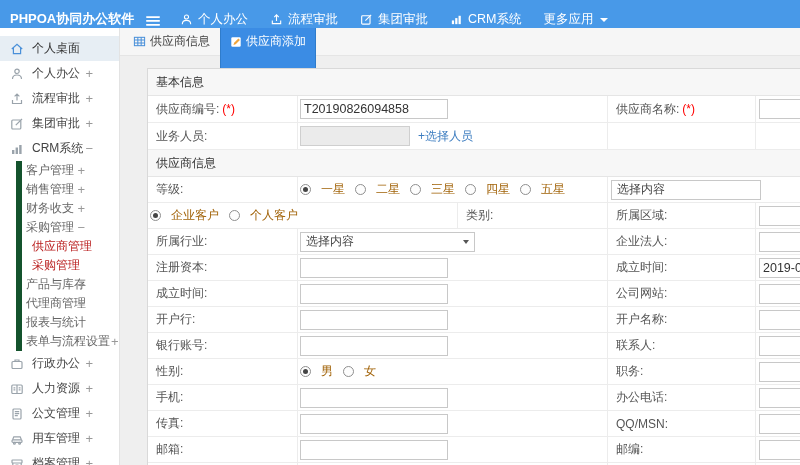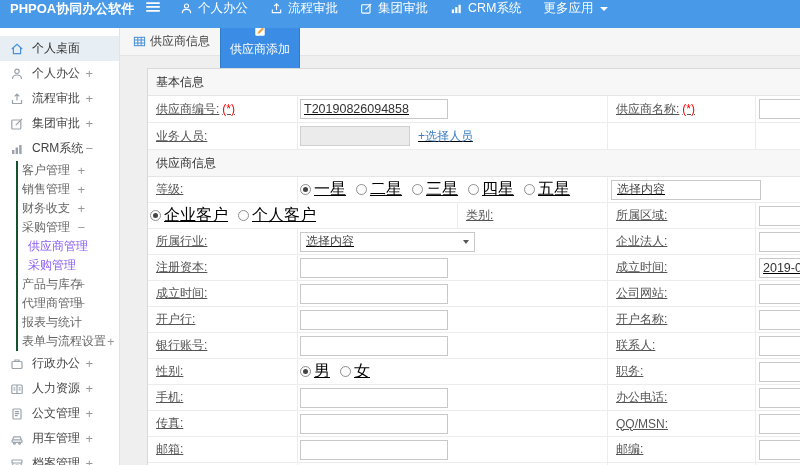--- a/index.html
+++ b/index.html
@@ -1,70 +1,70 @@
 <!DOCTYPE html>
 <html><head>
 <meta charset="utf-8">
 <style>
   html,body{margin:0;padding:0;}
   body{width:800px;height:465px;overflow:hidden;background:#efefef;
        font-family:"Liberation Sans",sans-serif;-webkit-font-smoothing:antialiased;}
   
-  .topbar{height:28px;background:#4899e8;display:flex;align-items:flex-start;color:#fff;flex-shrink:0;}
+  .topbar{height:28px;background:#4899e8;display:flex;align-items:flex-end;color:#fff;flex-shrink:0;}
   .logo{font-size:13px;font-weight:bold;padding:0 10px;width:116px;white-space:nowrap;}
   .burger{margin:0 20px 0 10px;display:flex;cursor:pointer;}
   .nav{display:flex;align-items:center;gap:22px;}
   .navitem{display:flex;align-items:center;gap:5px;font-size:12.5px;cursor:pointer;white-space:nowrap;}
   .caret-w{width:0;height:0;border-left:4px solid transparent;border-right:4px solid transparent;border-top:4px solid #fff;margin-left:2px;}
   
   .main{display:flex;height:437px;}
   .sidebar{width:120px;background:#fff;border-right:1px solid #e3e3e3;padding-top:8px;box-sizing:border-box;overflow:hidden;flex-shrink:0;}
   .content{flex:1;background:#efefef;overflow:hidden;display:flex;flex-direction:column;min-width:0;}
   
   .sitem{cursor:pointer;white-space:nowrap;}
   .sitem.l1{height:25px;display:flex;align-items:center;padding-left:10px;position:relative;font-size:12px;color:#444;}
   .sitem.l1 .sic{margin-right:8px;color:#9aa3ab;display:flex;}
   .sitem.l1.active{background:#e7eef4;color:#333;}
   .sitem.l1.active .sic{color:#4a90d9;}
   .tg{position:absolute;right:26px;color:#999;font-size:13px;}
-  .submenu{margin-left:16px;border-left:2px solid #14532d;}
+  .submenu{margin-left:16px;border-left:6px solid #14532d;}
   .sitem.l2{height:19px;display:flex;align-items:center;padding-left:4px;position:relative;font-size:12px;color:#666;}
   .l2 .tg{right:34px;}
   .tg.inline{position:static;margin-left:1px;}
-  .sitem.l3{height:19px;display:flex;align-items:center;padding-left:10px;font-size:12px;color:#8b5cf6;}
+  .sitem.l3{height:19px;display:flex;align-items:center;padding-left:10px;font-size:12px;color:#b91c1c;}
   
   .tabbar{height:27px;background:#f6f6f6;border-bottom:1px solid #e5e5e5;display:flex;align-items:center;padding-left:13px;flex-shrink:0;}
   .tab{display:flex;align-items:center;gap:4px;font-size:12px;color:#444;cursor:pointer;white-space:nowrap;}
   .tab .tic{display:flex;}
-  .tab.act{background:#3b8ce4;border:1px solid #2f7ccb;border-radius:3px;color:#fff;padding:20px 9px;margin-left:10px;flex-direction:column;}
+  .tab.act{background:#3b8ce4;border:1px solid #2f7ccb;border-radius:3px;color:#fff;padding:20px 9px;margin-left:10px;}
   
   .form-wrap{padding:12px 0 0 27px;flex:1;overflow:hidden;}
   .form{width:860px;background:#fff;border:1px solid #d9d9d9;box-sizing:border-box;}
   .shead{height:26px;line-height:26px;background:#f7f7f7;border-bottom:1px solid #e5e5e5;padding-left:8px;font-size:12px;color:#333;}
   .frow{display:flex;align-items:stretch;border-bottom:1px solid #ececec;height:25px;}
   .s1 .frow{height:26px;}
-  .cell{display:flex;align-items:center;box-sizing:border-box;white-space:nowrap;text-decoration:underline;}
+  .cell{display:flex;align-items:center;box-sizing:border-box;white-space:nowrap;}
   .c1{width:150px;border-right:1px solid #ececec;padding-left:8px;}
   .c2{width:310px;border-right:1px solid #ececec;padding-left:2px;}
   .c3{width:148px;border-right:1px solid #ececec;padding-left:8px;}
   .c4{flex:1;padding-left:3px;overflow:hidden;}
   .lbl{font-size:12px;color:#555;}
   .req{color:#ff0000;margin-left:3px;font-size:12px;}
   .txt{height:20px;border:1px solid #c8c8c8;font-family:"Liberation Sans",sans-serif;font-size:12.5px;
        padding:0 3px;color:#333;box-sizing:border-box;background:#fff;}
   .txt.gray{background:#ebebeb;border-color:#cfcfcf;}
   .w110{width:110px;} .w148{width:148px;} .w150{width:150px;} .w175{width:175px;}
   .lnk{color:#3d7dc0;margin-left:8px;font-size:12px;cursor:pointer;text-decoration:none;}
   .selectbox{display:inline-flex;justify-content:space-between;align-items:center;border:1px solid #c8c8c8;
        height:20px;padding:0 5px;background:#fff;font-size:12px;color:#444;box-sizing:border-box;cursor:pointer;}
   .caret-d{width:0;height:0;border-left:3.5px solid transparent;border-right:3.5px solid transparent;border-top:4px solid #555;}
   .ropt{display:inline-flex;align-items:center;margin-right:10px;cursor:pointer;}
   .radio{width:11px;height:11px;border:1px solid #8f8f8f;border-radius:50%;display:inline-block;position:relative;background:#fdfdfd;box-sizing:border-box;flex-shrink:0;}
   .radio.checked::after{content:'';position:absolute;left:2px;top:2px;right:2px;bottom:2px;background:#444;border-radius:50%;}
-  .rlab{margin-left:3px;font-size:16px;color:#000000;}
+  .rlab{margin-left:10px;font-size:12px;color:#a16207;}
   svg{display:block;}
 </style>
 </head>
 <body>
 
 <div class="topbar">
   <div class="logo">PHPOA协同办公软件</div>
   <div class="burger">
     <svg width="14" height="14" viewBox="0 0 14 14">
         <g fill="#fff">

